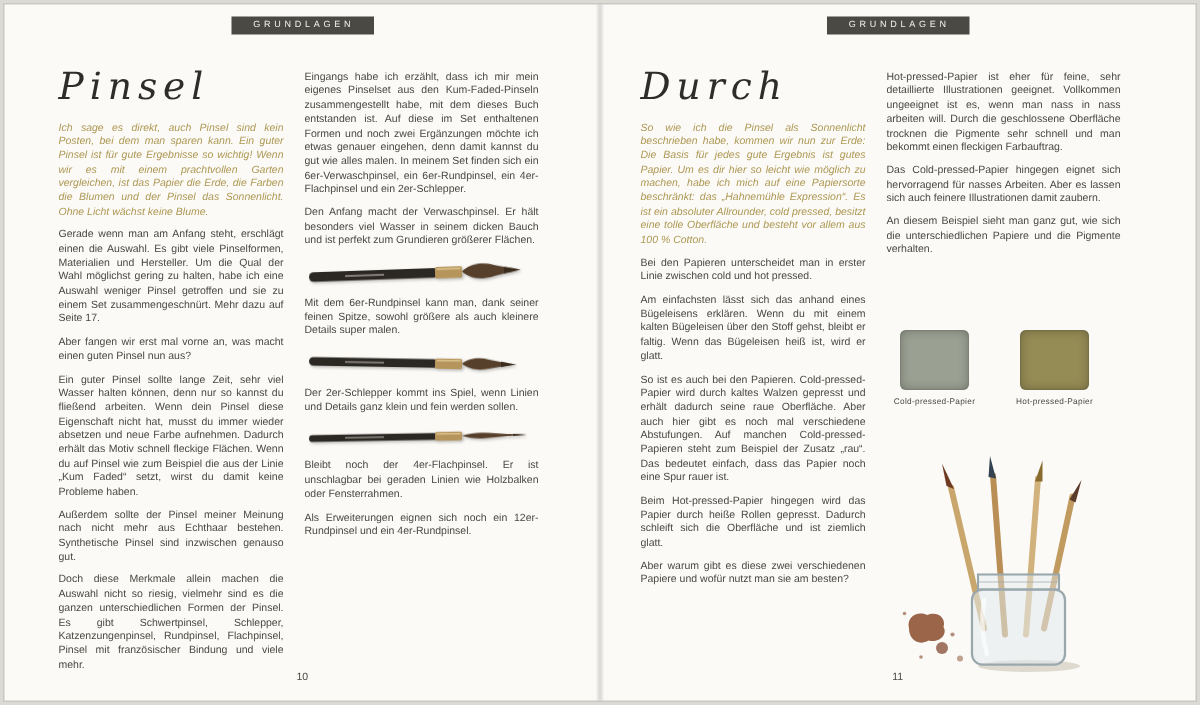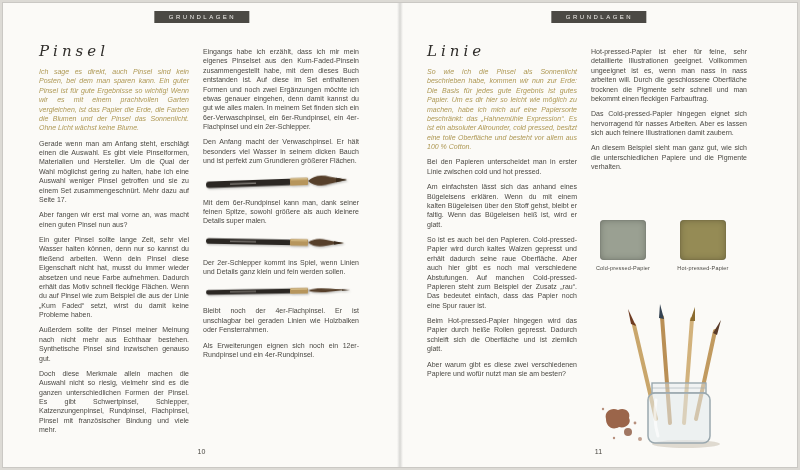--- a/index.html
+++ b/index.html
@@ -30,21 +30,21 @@
   }
   .col{
     position:absolute; width:152px;
     font-size:7px; line-height:1.34; color:#4a4843;
     text-align:justify; hyphens:auto;
   }
   .col p{margin:0 0 6px 0;}
   .title{
     font-family:"DejaVu Serif", serif;
     font-style:italic; font-weight:400;
-    font-size:15px; letter-spacing:4px; color:#2f2d2a;
+    font-size:25px; letter-spacing:4px; color:#2f2d2a;
     margin:0 0 6px 0; text-align:left;
   }
   .intro{color:#ae9854; font-style:italic;}
   .pagenum{
     position:absolute; bottom:12px; left:50%; transform:translateX(-50%);
     font-size:7px; color:#4a4843;
   }
   .brush-row{
     margin:7px 0 7px 1px;
     filter:drop-shadow(1px 1px 1px rgba(0,0,0,0.28));
@@ -130,21 +130,21 @@
       <p>Als Erweiterungen eignen sich noch ein 12er-Rundpinsel und ein 4er-Rundpinsel.</p>
     </div>
 
     <div class="pagenum">10</div>
   </div>
 
   <div class="page right">
     <div class="badge">GRUNDLAGEN</div>
 
     <div class="col" style="left:27px; top:38px; width:150px;">
-      <h1 class="title">Linie</h1>
+      <h1 class="title">Durch</h1>
       <p class="intro">So wie ich die Pinsel als Sonnenlicht beschrieben habe, kommen wir nun zur Erde: Die Basis für jedes gute Ergebnis ist gutes Papier. Um es dir hier so leicht wie möglich zu machen, habe ich mich auf eine Papiersorte beschränkt: das „Hahnemühle Expression“. Es ist ein absoluter Allrounder, cold pressed, besitzt eine tolle Oberfläche und besteht vor allem aus 100 % Cotton.</p>
       <p>Bei den Papieren unterscheidet man in erster Linie zwischen cold und hot pressed.</p>
       <p>Am einfachsten lässt sich das anhand eines Bügeleisens erklären. Wenn du mit einem kalten Bügeleisen über den Stoff gehst, bleibt er faltig. Wenn das Bügeleisen heiß ist, wird er glatt.</p>
       <p>So ist es auch bei den Papieren. Cold-pressed-Papier wird durch kaltes Walzen gepresst und erhält dadurch seine raue Oberfläche. Aber auch hier gibt es noch mal verschiedene Abstufungen. Auf manchen Cold-pressed-Papieren steht zum Beispiel der Zusatz „rau“. Das bedeutet einfach, dass das Papier noch eine Spur rauer ist.</p>
       <p>Beim Hot-pressed-Papier hingegen wird das Papier durch heiße Rollen gepresst. Dadurch schleift sich die Oberfläche und ist ziemlich glatt.</p>
       <p>Aber warum gibt es diese zwei verschiedenen Papiere und wofür nutzt man sie am besten?</p>
     </div>
 
     <div class="col" style="left:191px; top:44px; width:156px;">
       <p>Hot-pressed-Papier ist eher für feine, sehr detaillierte Illustrationen geeignet. Vollkommen ungeeignet ist es, wenn man nass in nass arbeiten will. Durch die geschlossene Oberfläche trocknen die Pigmente sehr schnell und man bekommt einen fleckigen Farbauftrag.</p>

